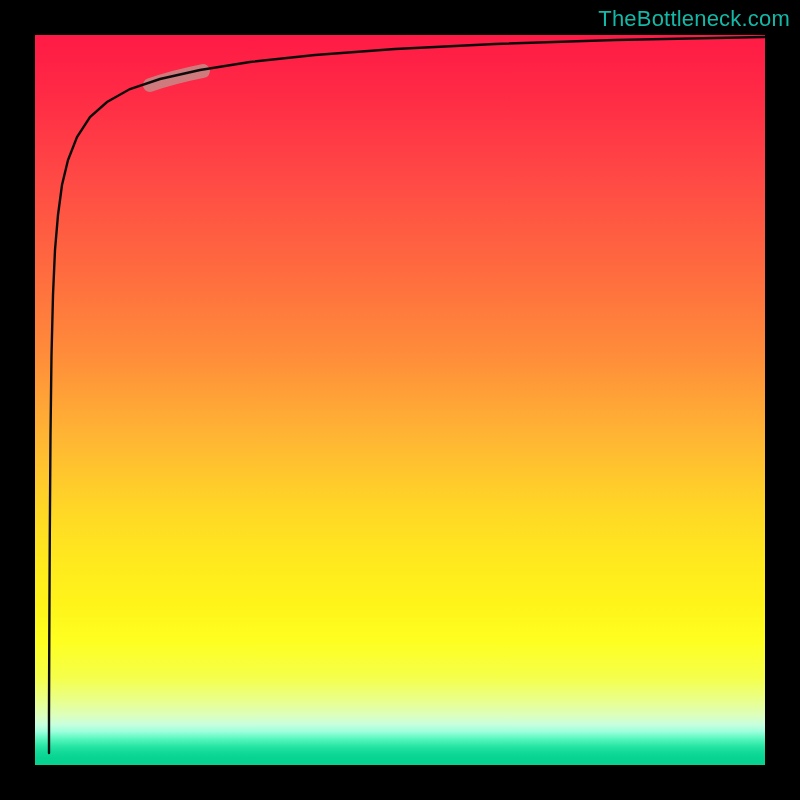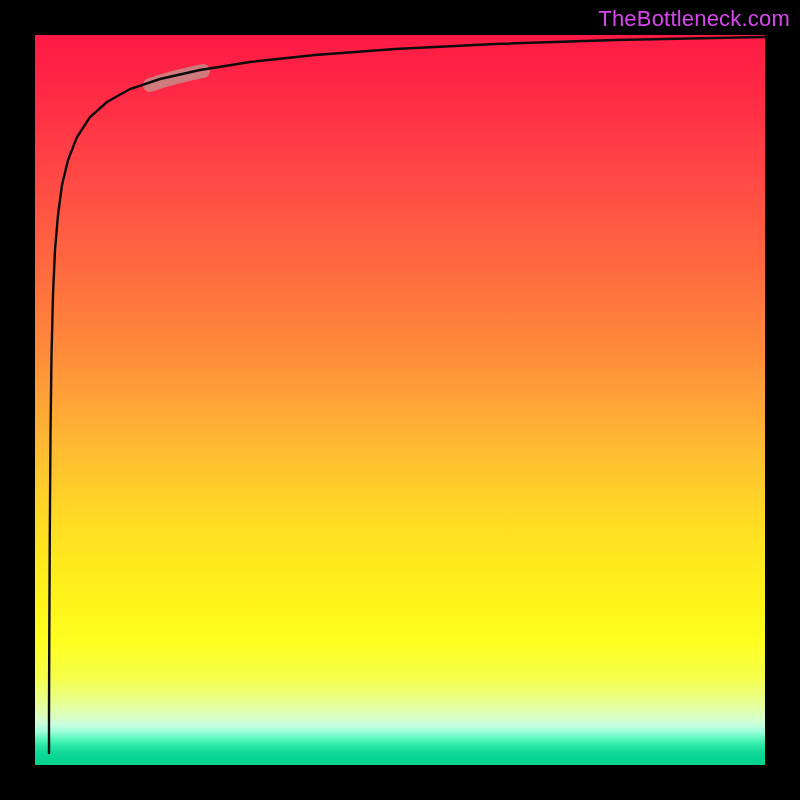--- a/index.html
+++ b/index.html
@@ -8,21 +8,21 @@
     height: 800px;
     background: #000;
     position: relative;
     font-family: Arial, Helvetica, sans-serif;
     overflow: hidden;
   }
   .watermark {
     position: absolute;
     top: 6px;
     right: 10px;
-    color: #d946ef;
+    color: #14b8a6;
     font-size: 22px;
     font-weight: 400;
     z-index: 10;
     letter-spacing: 0.2px;
   }
   .plot-area {
     position: absolute;
     left: 35px;
     top: 35px;
     width: 730px;

